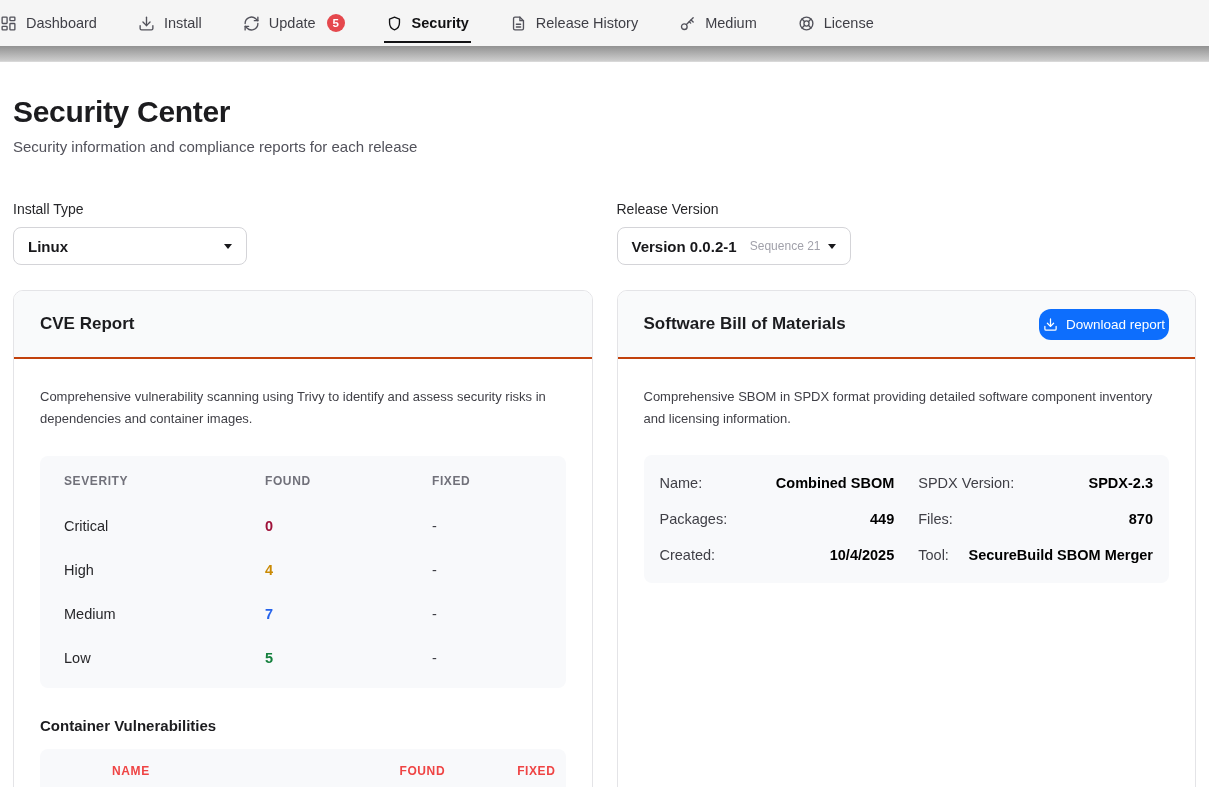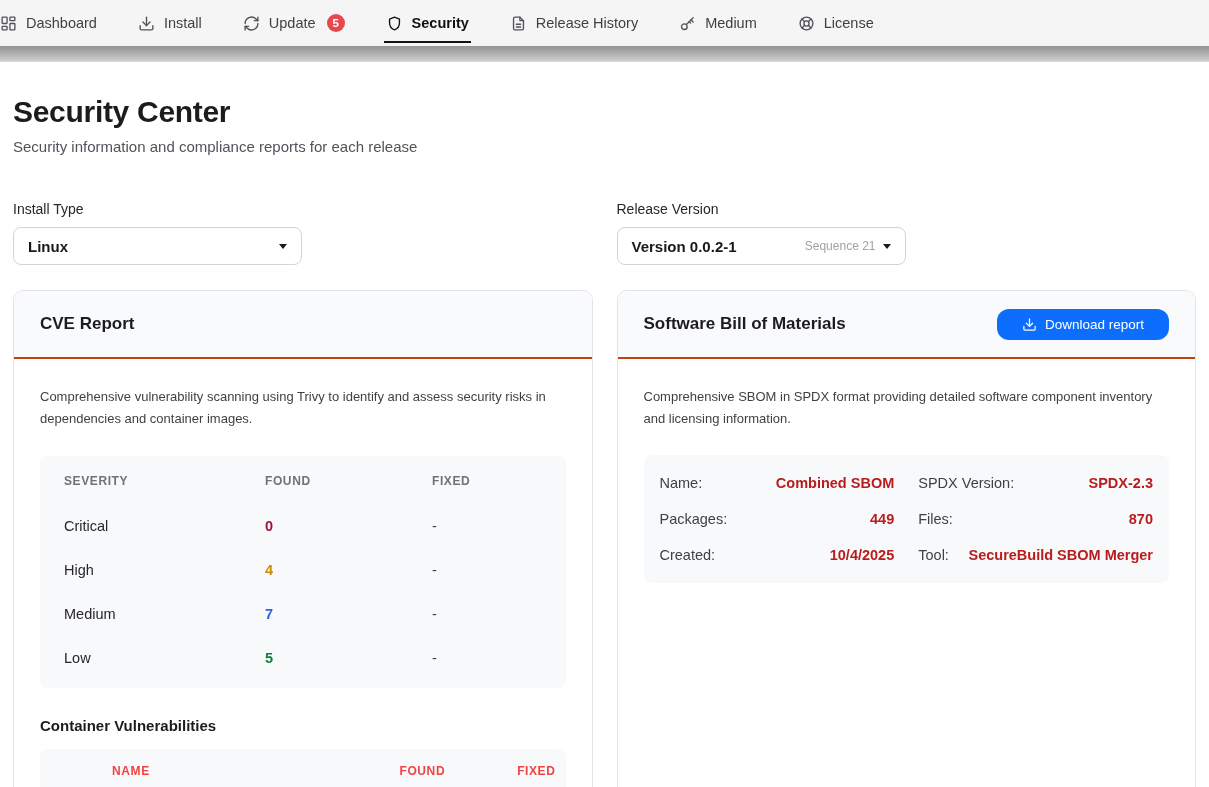--- a/index.html
+++ b/index.html
@@ -25,21 +25,21 @@
 
   
   .content { padding:0 13px; }
   .page-title { margin-top:33px; font-size:30px; font-weight:700; letter-spacing:-0.3px; color:#1c1c1f; }
   .page-subtitle { margin-top:9px; font-size:15px; color:#52525b; }
 
   
   .filters { display:flex; gap:24px; margin-top:46px; }
   .filter-col { width:580px; }
   .filter-label { font-size:14px; color:#27272a; margin-bottom:10px; }
-  .select { width:289px; height:38px; background:#fff; border:1px solid #d4d4d8;
+  .select { width:234px; height:38px; background:#fff; border:1px solid #d4d4d8;
     border-radius:8px; display:flex; align-items:center; justify-content:space-between;
     padding:0 14px; cursor:pointer; }
   .select-value { font-size:15px; font-weight:700; color:#18181b; }
   .select-right { display:flex; align-items:center; gap:7px; }
   .select-seq { font-size:12px; color:#a1a1aa; }
   .caret { width:0; height:0; border-left:4.5px solid transparent;
     border-right:4.5px solid transparent; border-top:5.5px solid #18181b; }
 
   
   .cards { display:flex; gap:24px; margin-top:25px; align-items:flex-start; }
@@ -66,32 +66,32 @@
   .sub-title { margin-top:29px; font-size:15px; font-weight:600; color:#1c1c1f; }
   .cv-table-head { margin-top:15px; background:#f8f9fb; border-radius:8px 8px 0 0;
     height:44px; display:flex; align-items:center; padding:0 10px 0 24px; }
   .cv-table-head span { font-size:12px; font-weight:600; letter-spacing:0.6px;
     color:#ef4444; text-transform:uppercase;padding-left:48px; }
   .cv-name { flex:1; }
   .cv-found { margin-right:24px; }
 
   
   .btn-primary { display:flex; align-items:center; gap:8px; height:31px;
-    padding:0 25px; border:none; border-radius:12px; background:#0d6efd; color:#fff;
+    padding:0 4px; border:none; border-radius:12px; background:#0d6efd; color:#fff;
     font-size:13.5px; font-weight:500; font-family:inherit; cursor:pointer; }
   .btn-primary svg { width:15px; height:15px; stroke:#fff; fill:none;
     stroke-width:2; stroke-linecap:round; stroke-linejoin:round; }
   .sbom-panel { margin-top:26px; background:#f8f9fb; border-radius:8px;
     padding:10px 16px; }
   .sbom-row { display:grid; grid-template-columns:1fr 1fr; height:36px; align-items:center; }
   .sbom-cell { display:flex; justify-content:space-between; align-items:center; font-size:14.5px; }
   .sbom-cell.left { padding-right:12px; }
   .sbom-cell.right { padding-left:12px; }
   .sbom-label { color:#3f3f46; }
-  .sbom-value { font-weight:700; color:#b91c1c; text-align:right; }
+  .sbom-value { font-weight:700; color:#000000; text-align:right; }
 </style>
 </head>
 <body>
 
 <nav class="nav">
   <div class="nav-item">
     <svg viewBox="0 0 24 24">
       <rect x="3" y="3" width="7" height="9" rx="1"></rect>
         <rect x="14" y="3" width="7" height="5" rx="1"></rect>
       <rect x="14" y="12" width="7" height="9" rx="1"></rect>

